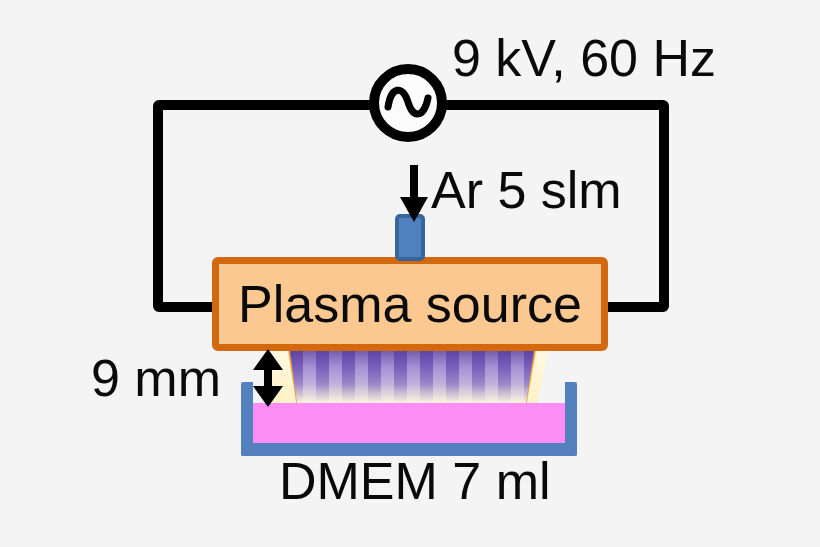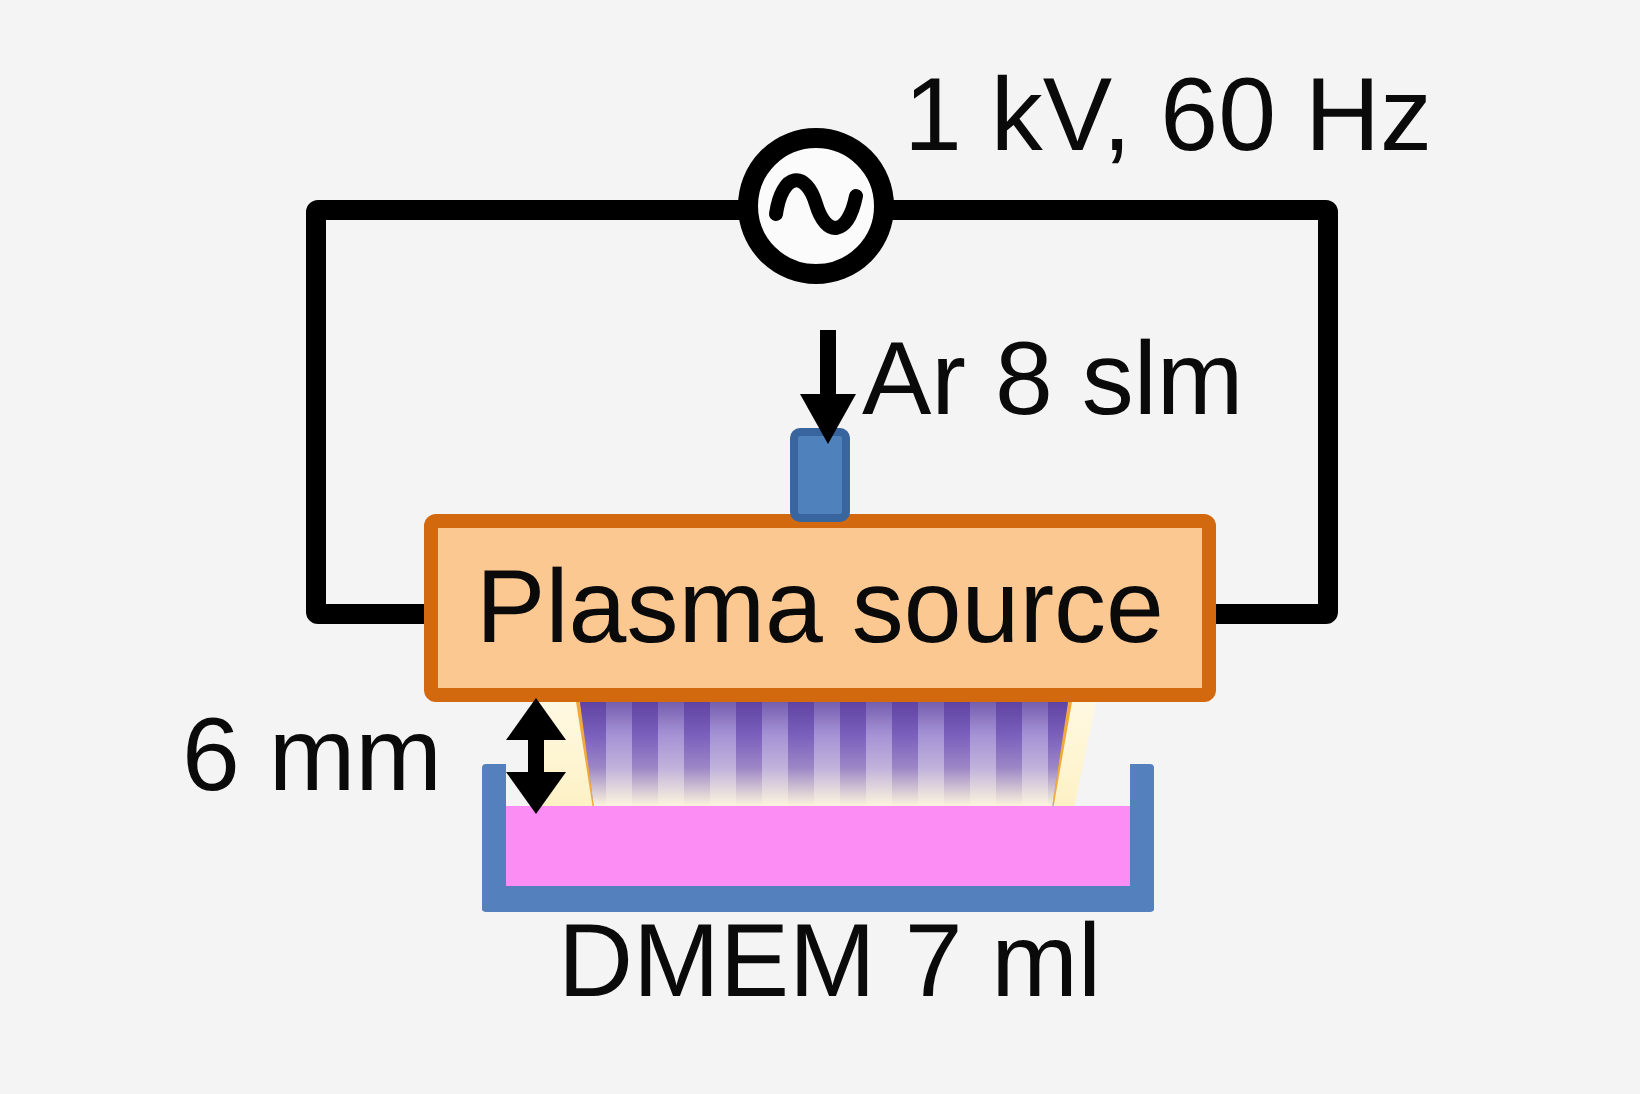--- a/index.html
+++ b/index.html
@@ -91,43 +91,43 @@
 <div class="canvas">
 
   <div class="abs circuit"></div>
 
   <div class="abs ac-source">
     <svg viewBox="0 0 58 58">
       <path d="M 9 33 C 12 12, 24 11, 29 28 C 34 45, 45 44, 49 24" fill="none" stroke="#000" stroke-width="7" stroke-linecap="round"></path>
     </svg>
   </div>
 
-  <div class="abs lbl lbl-power">1 kV, 60 Hz</div>
+  <div class="abs lbl lbl-power">9 kV, 60 Hz</div>
 
   <svg class="abs arrow-svg gas-arrow" width="34" height="58" viewBox="0 0 34 58">
     <rect x="13" y="0" width="8" height="36" fill="#000"></rect>
     <polygon points="3,32 31,32 17,57" fill="#000"></polygon>
   </svg>
 
-  <div class="abs lbl lbl-gas">Ar 8 slm</div>
+  <div class="abs lbl lbl-gas">Ar 5 slm</div>
 
   <div class="abs tube"></div>
 
   <div class="abs source-box">
     <span>Plasma source</span>
   </div>
 
   <div class="abs plume">
     <div class="plume-glow"></div>
     <div class="plume-edge left"></div>
     <div class="plume-edge right"></div>
     <div class="plume-core"></div>
   </div>
 
-  <div class="abs lbl lbl-gap">6 mm</div>
+  <div class="abs lbl lbl-gap">9 mm</div>
 
   <svg class="abs arrow-svg gap-arrow" width="34" height="58" viewBox="0 0 34 58">
     <rect x="13" y="14" width="8" height="30" fill="#000"></rect>
     <polygon points="17,0 2,21 32,21" fill="#000"></polygon>
     <polygon points="17,58 2,37 32,37" fill="#000"></polygon>
   </svg>
 
   <div class="abs dish"></div>
 
   <div class="abs liquid"></div>

